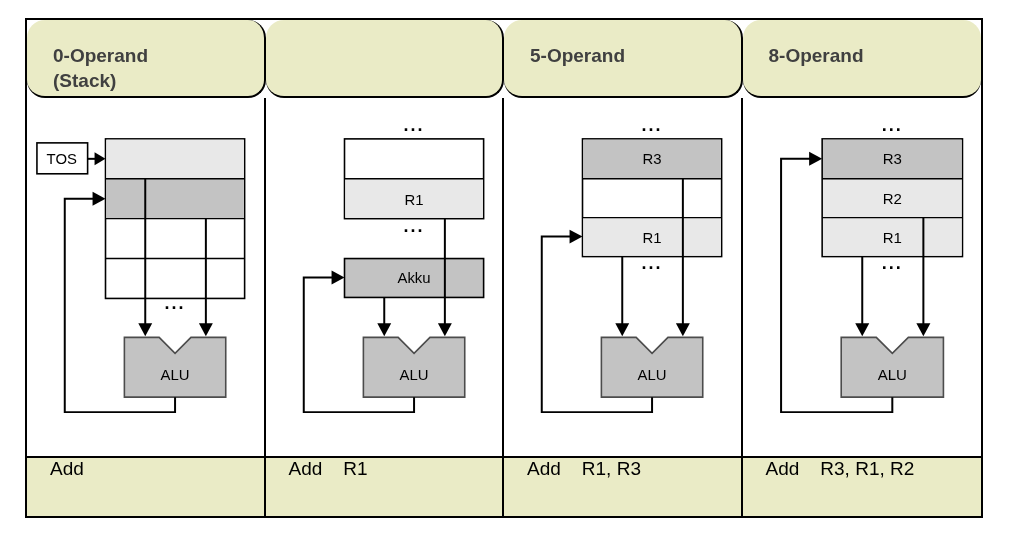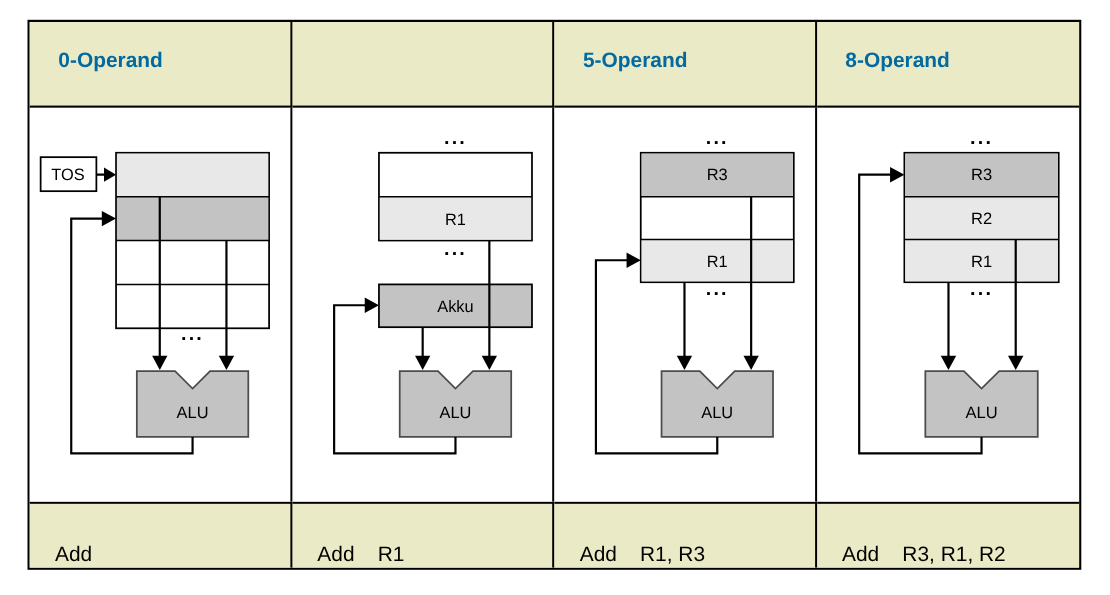--- a/index.html
+++ b/index.html
@@ -5,41 +5,42 @@
   html,body{margin:0;padding:0;background:#ffffff;}
   .canvas{position:relative;width:1009px;height:541px;background:#ffffff;
           font-family:"Liberation Sans","DejaVu Sans",sans-serif;overflow:hidden;}
   .table{position:absolute;left:25px;top:18px;width:958px;height:500px;
          border:2px solid var(--line);box-sizing:border-box;
          display:grid;grid-template-columns:repeat(4,1fr);grid-template-rows:78px 1fr 60px;
          background:#ffffff;}
   .cell{box-sizing:border-box;}
   .cell.rb{border-right:2px solid var(--line);}
   .hd{background:var(--header-bg);border-bottom:2px solid var(--line);
-      padding:23px 8px 4px 26px;font-size:19px;font-weight:bold;color:#0369a1;line-height:25px;}
+      padding:23px 8px 4px 26px;font-size:19px;font-weight:bold;color:#404040;line-height:25px;border-radius:18px;}
   .ft{background:var(--header-bg);border-top:2px solid var(--line);
-      display:flex;align-items:flex-end;padding-left:23px;font-size:19px;color:#000;}
+      display:flex;align-items:flex-start;padding-left:23px;font-size:19px;color:#000;}
   .ft .ops{margin-left:21px;}
   .bd{position:relative;background:#ffffff;}
   .bd svg{position:absolute;left:0;top:0;width:100%;height:100%;display:block;}
   svg text{font-family:"Liberation Sans","DejaVu Sans",sans-serif;font-size:15px;fill:#000000;}
   svg text.dots{font-size:18px;font-weight:bold;letter-spacing:2px;}
   .regstroke{stroke:var(--line);stroke-width:1.6;}
   .rowline{stroke:var(--line);stroke-width:1.4;}
   .wire{stroke:var(--line);stroke-width:2;fill:none;}
   .ah{fill:var(--line);stroke:none;}
 </style>
 </head>
 <body>
 
 <div class="canvas">
   <div class="table">
 
     <div class="cell hd rb">
       <div>0-Operand</div>
+      <div>(Stack)</div>
     </div>
     <div class="cell hd rb">
     </div>
     <div class="cell hd rb">
       <div>5-Operand</div>
       <div></div>
     </div>
     <div class="cell hd">
       <div>8-Operand</div>
       <div></div>

